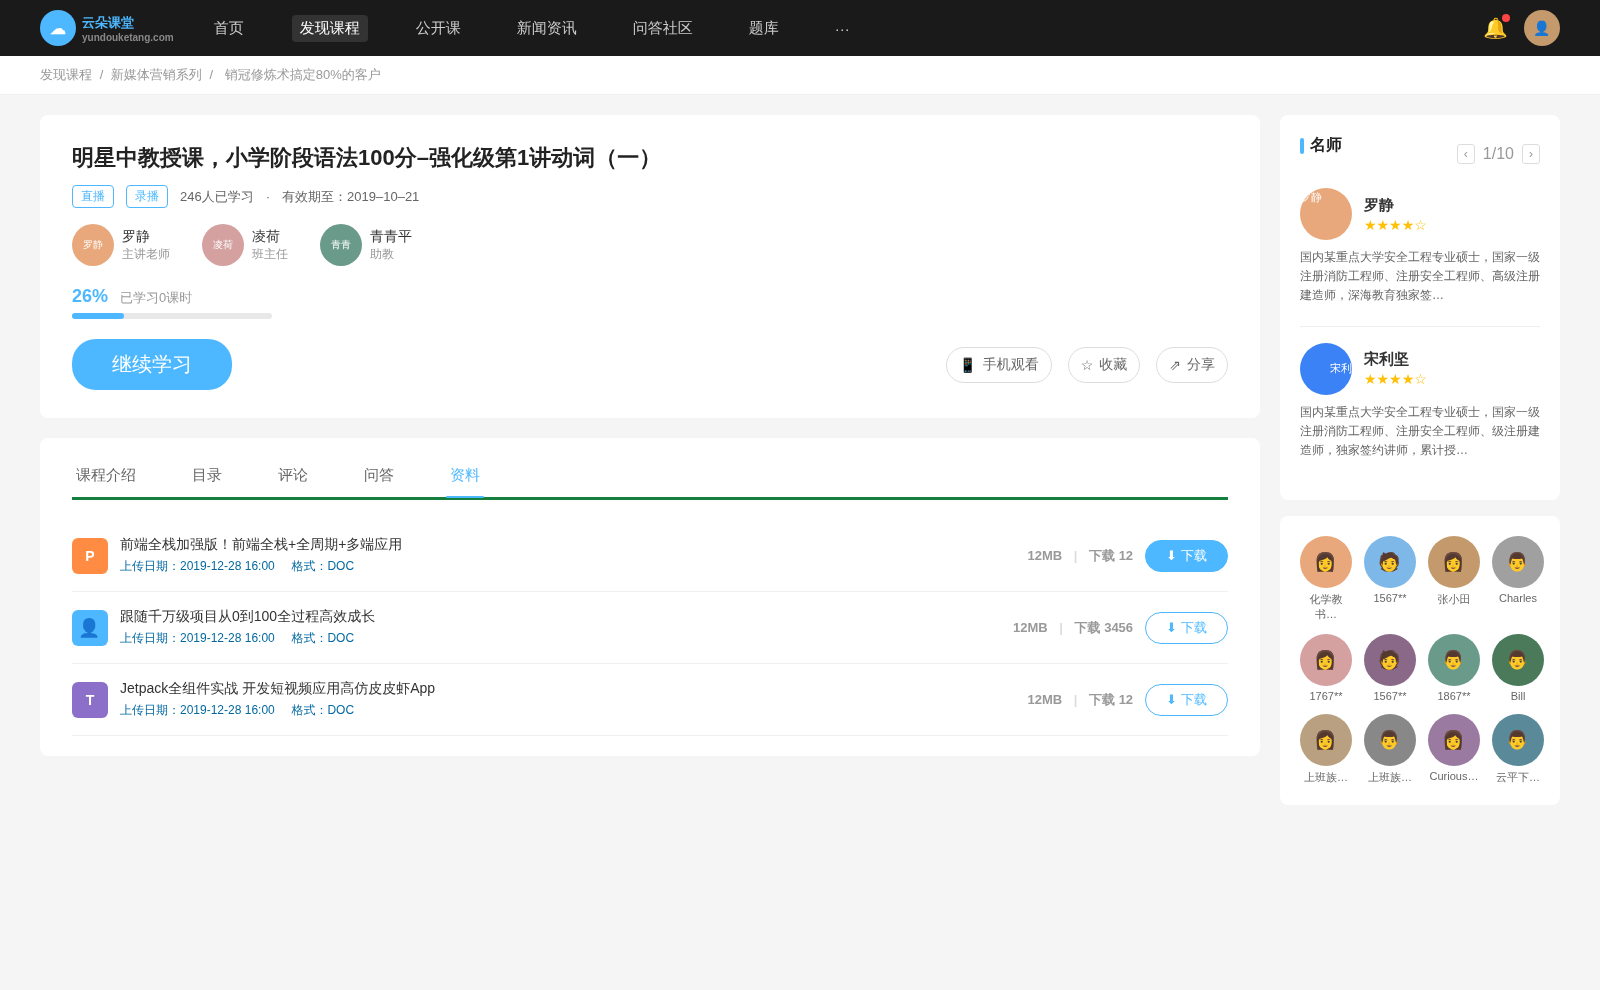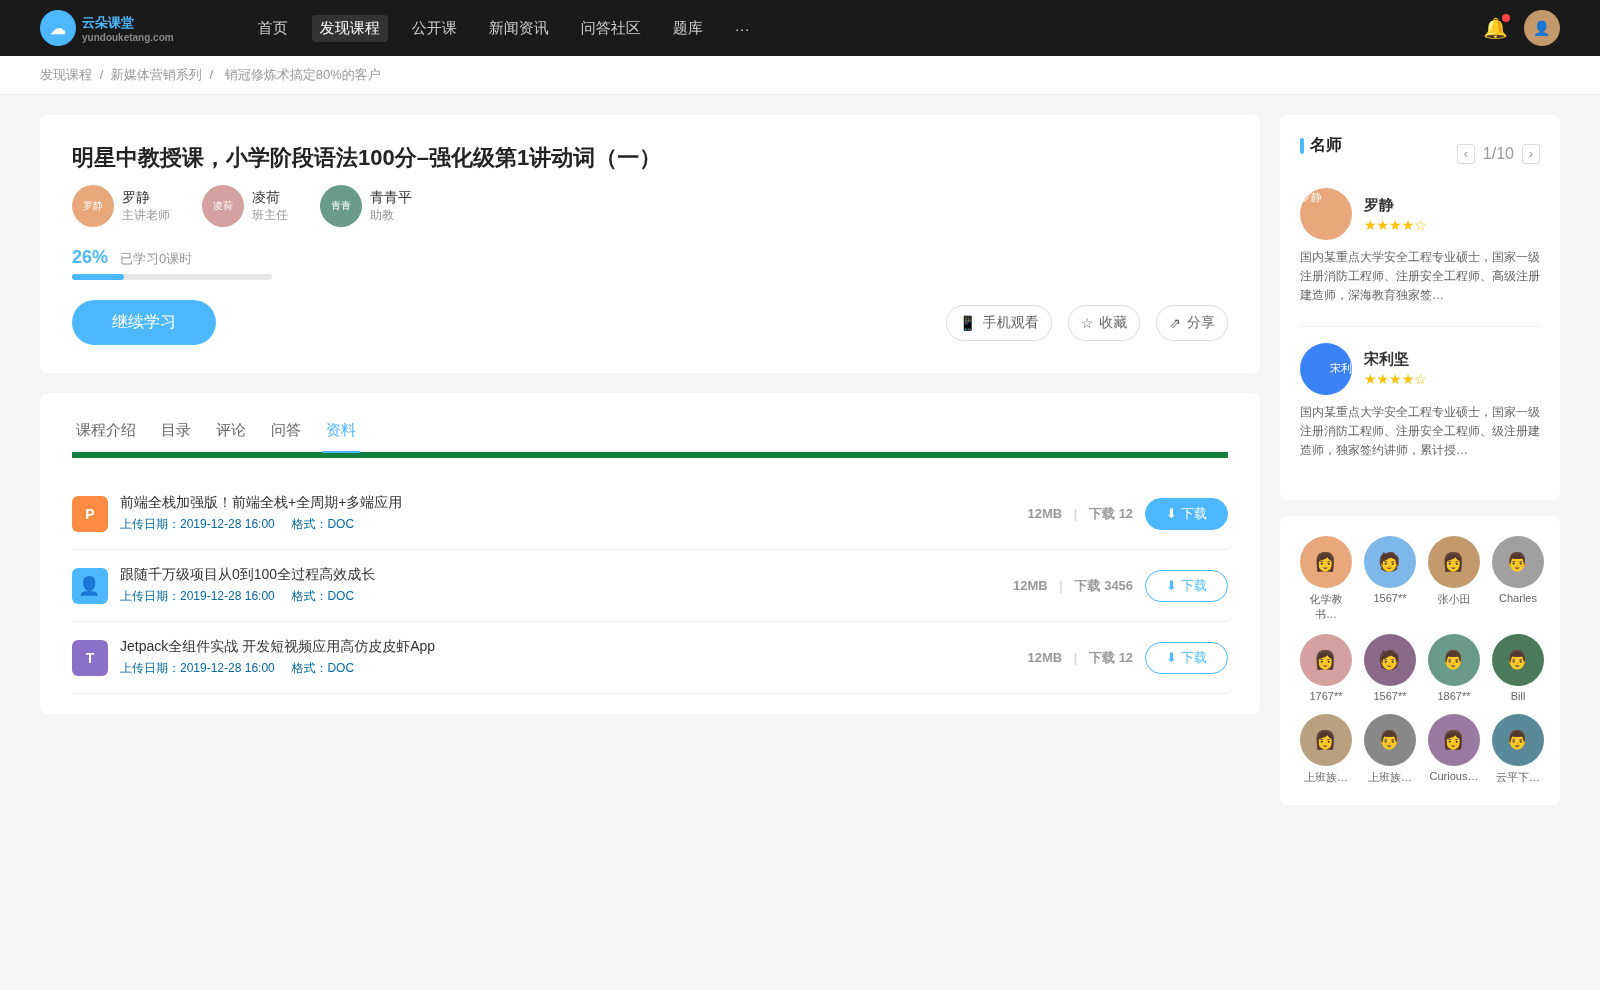--- a/index.html
+++ b/index.html
@@ -2,21 +2,21 @@
 <html><head>
   <meta charset="utf-8">
   <style>
     * { box-sizing: border-box; margin: 0; padding: 0; }
     body { font-family: -apple-system, BlinkMacSystemFont, 'PingFang SC', 'Microsoft YaHei', sans-serif; background: #f5f5f5; font-size: 14px; color: #333; }
 
     
     .navbar { background: #1a1a1a; height: 56px; display: flex; align-items: center; padding: 0 40px; gap: 32px; }
     .logo { display: flex; align-items: center; gap: 6px; color: #4db8ff; font-size: 13px; font-weight: bold; }
     .logo-icon { width: 36px; height: 36px; background: #4db8ff; border-radius: 50%; display: flex; align-items: center; justify-content: center; color: white; font-size: 16px; font-weight: bold; }
-    .nav-items { display: flex; align-items: center; gap: 16px; flex: 1; margin-left: 44px; }
+    .nav-items { display: flex; align-items: center; gap: 40px; flex: 1; }
     .nav-item { color: #ccc; font-size: 15px; cursor: pointer; padding: 4px 8px; }
     .nav-item.active { background: #333; color: white; border-radius: 4px; }
     .nav-right { display: flex; align-items: center; gap: 16px; margin-left: auto; }
     .bell-icon { color: #ccc; font-size: 20px; position: relative; cursor: pointer; }
     .bell-dot { width: 8px; height: 8px; background: #ff4444; border-radius: 50%; position: absolute; top: -2px; right: -2px; }
     .avatar-nav { width: 36px; height: 36px; border-radius: 50%; background: #c49a6c; overflow: hidden; cursor: pointer; display: flex; align-items: center; justify-content: center; color: white; font-size: 14px; }
 
     
     .breadcrumb { background: white; padding: 10px 40px; font-size: 13px; color: #999; border-bottom: 1px solid #eee; }
     .breadcrumb a { color: #999; text-decoration: none; }
@@ -40,27 +40,27 @@
     .teacher-avatar { width: 42px; height: 42px; border-radius: 50%; background: #ddd; overflow: hidden; display: flex; align-items: center; justify-content: center; }
     .teacher-info { display: flex; flex-direction: column; }
     .teacher-name { font-size: 14px; color: #333; }
     .teacher-role { font-size: 12px; color: #999; }
     .progress-section { margin-bottom: 20px; }
     .progress-label { color: #4db8ff; font-size: 18px; font-weight: bold; margin-bottom: 4px; }
     .progress-sub { color: #999; font-size: 13px; display: inline; margin-left: 8px; }
     .progress-bar-bg { background: #e8e8e8; border-radius: 4px; height: 6px; width: 200px; margin-top: 6px; }
     .progress-bar-fill { background: #4db8ff; border-radius: 4px; height: 6px; }
     .course-actions { display: flex; align-items: center; gap: 0; }
-    .btn-continue { background: #4db8ff; color: white; border: none; border-radius: 24px; padding: 12px 40px; font-size: 16px; cursor: pointer; margin-right: auto; }
+    .btn-continue { background: #4db8ff; color: white; border: none; border-radius: 24px; padding: 12px 40px; font-size: 20px; cursor: pointer; margin-right: auto; }
     .action-btns { display: flex; gap: 16px; }
     .action-btn { display: flex; align-items: center; gap: 6px; color: #666; font-size: 14px; cursor: pointer; padding: 8px 12px; border: 1px solid #ddd; border-radius: 20px; background: white; }
 
     
     .tabs-section { background: white; border-radius: 8px; padding: 0 32px; }
-    .tabs-header { display: flex; gap: 17px; border-bottom: 6px solid #15803d; padding-top: 16px; }
+    .tabs-header { display: flex; gap: 48px; border-bottom: 3px solid #15803d; padding-top: 16px; }
     .tab-item { padding: 12px 4px; font-size: 15px; color: #666; cursor: pointer; position: relative; }
     .tab-item.active { color: #4db8ff; }
     .tab-item.active::after { content: ''; position: absolute; bottom: -1px; left: 0; right: 0; height: 2px; background: #4db8ff; border-radius: 2px; }
     .tabs-content { padding: 20px 0; }
 
     
     .resource-item { display: flex; align-items: center; padding: 16px 0; border-bottom: 1px solid #f0f0f0; gap: 12px; }
     .resource-icon { width: 36px; height: 36px; border-radius: 6px; display: flex; align-items: center; justify-content: center; color: white; font-weight: bold; font-size: 14px; flex-shrink: 0; }
     .resource-icon.orange { background: #ff8c42; }
     .resource-icon.blue { background: #4db8ff; }
@@ -149,20 +149,27 @@
   <span> / </span>
   <span>销冠修炼术搞定80%的客户</span>
 </div>
 
 <div class="main-layout">
 
   <div class="main-content">
 
     <div class="course-card">
       <div class="course-title">明星中教授课，小学阶段语法100分–强化级第1讲动词（一）</div>
+      <div class="course-meta">
+        <span class="tag tag-live">直播</span>
+        <span class="tag tag-record">录播</span>
+        <span class="meta-text">246人已学习</span>
+        <span class="meta-text">·</span>
+        <span class="meta-text">有效期至：2019–10–21</span>
+      </div>
       <div class="teachers">
         <div class="teacher-item">
           <div class="teacher-avatar av1">
             <span style="font-size:10px;color:white;">罗静</span>
           </div>
           <div class="teacher-info">
             <span class="teacher-name">罗静</span>
             <span class="teacher-role">主讲老师</span>
           </div>
         </div>

